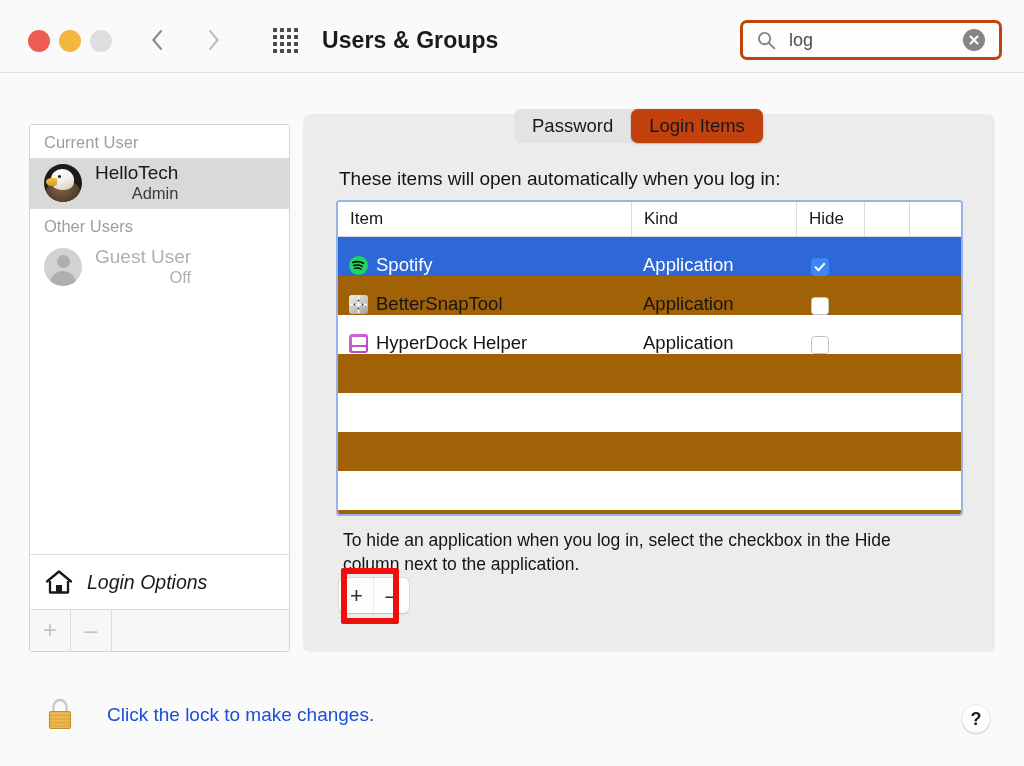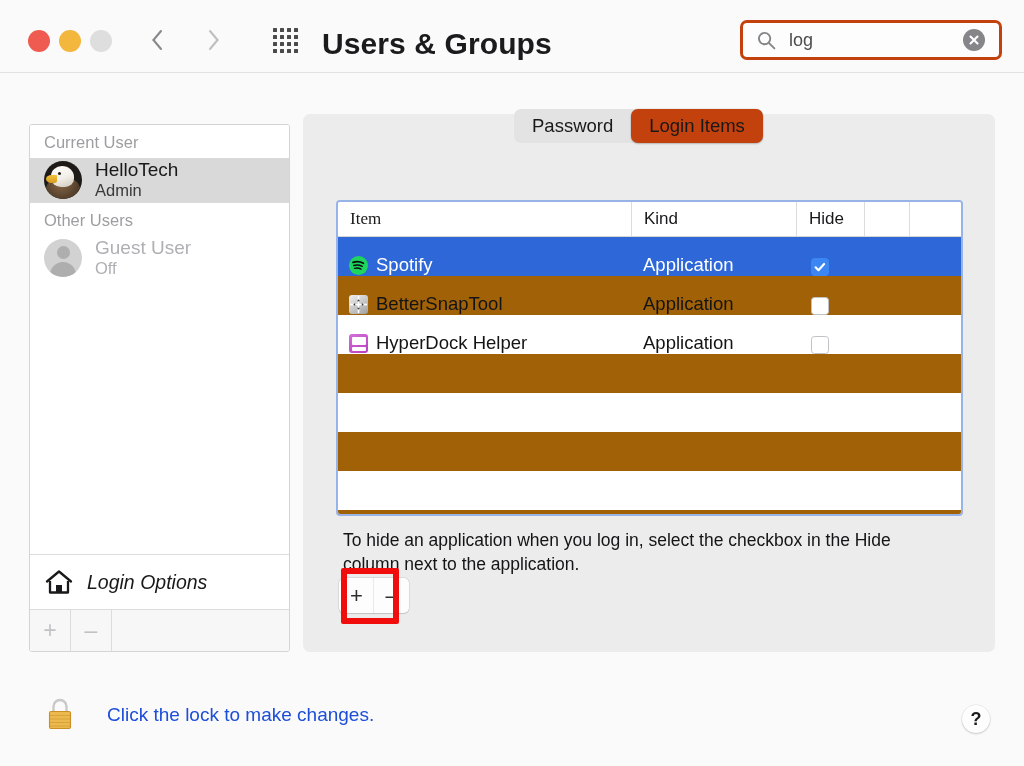--- a/index.html
+++ b/index.html
@@ -44,21 +44,21 @@
     position: absolute; left: 268px; top: 26px;
     width: 34px; height: 28px;
     display: grid; grid-template-columns: repeat(4, 4px);
     grid-auto-rows: 4px; gap: 3px;
     align-content: center; justify-content: center;
   }
   .gridbtn i { width: 4px; height: 4px; background: #4a4a4c; border-radius: 0.5px; }
 
   .winTitle {
     position: absolute; left: 322px; top: 27px;
-    font-size: 30px; font-weight: bold; color: #1b1b1d;
+    font-size: 23px; font-weight: bold; color: #1b1b1d;
     letter-spacing: 0.1px;
   }
 
   .searchbox {
     position: absolute; right: 22px; top: 20px;
     width: 262px; height: 40px;
     background: #fdfdfd;
     border: 3px solid #c2410c;
     border-radius: 7px;
     display: flex; align-items: center;
@@ -86,21 +86,22 @@
     overflow: hidden;
   }
   .grouphdr {
     padding: 8px 0 6px 14px;
     font-size: 16.5px; color: #9e9ea2;
     background: #ffffff;
   }
   .userrow {
     display: flex; align-items: center;
     padding: 7px 0 7px 14px;
-    height: 44px;
+    height: 50px;
+    text-align: right;
   }
   .userrow.selected { background: #d9d9d9; }
   .avatar {
     width: 38px; height: 38px; border-radius: 50%;
     flex: none; overflow: hidden; position: relative;
     background: #1d1a17;
   }
   .eagle-body {
     position: absolute; left: 2px; top: 16px; width: 34px; height: 24px;
     background: radial-gradient(ellipse at 45% 20%, #8d6a4a 0%, #5b4530 55%, #3a2b1d 100%);
@@ -207,21 +208,21 @@
     display: flex; height: 35px;
     background: #ffffff;
     border-bottom: 1px solid #d6d6d6;
     align-items: center;
     position: relative;
   }
   .th {
     font-size: 17px; color: #19191b;
     height: 100%; display: flex; align-items: center;
   }
-  .th.item { width: 293px; padding-left: 12px; font-family: Liberation Serif, serif; }
+  .th.item { width: 293px; padding-left: 12px; }
   .th.kind { width: 165px; padding-left: 12px; border-left: 1px solid #dcdcdc; }
   .th.hide { width: 68px; padding-left: 12px; border-left: 1px solid #dcdcdc; }
   .th.x1   { width: 45px; border-left: 1px solid #dcdcdc; }
   .th.x2   { flex: 1;     border-left: 1px solid #dcdcdc; }
 
   .trow {
     display: flex; height: 39px; align-items: flex-end;
   }
   .trow.odd  { background: #a16207; }
   .trow.even { background: #ffffff; }
@@ -416,20 +417,21 @@
     </div>
   </div>
 
   <div class="panel">
 
     <div class="tabs">
       <div class="tab">Password</div>
       <div class="tab active">Login Items</div>
     </div>
 
+    <div class="panel-intro">These items will open automatically when you log in:</div>
 
     <div class="tablewrap">
       <div class="thead">
         <div class="th item">Item</div>
         <div class="th kind">Kind</div>
         <div class="th hide">Hide</div>
         <div class="th x1"></div>
         <div class="th x2"></div>
       </div>
 

